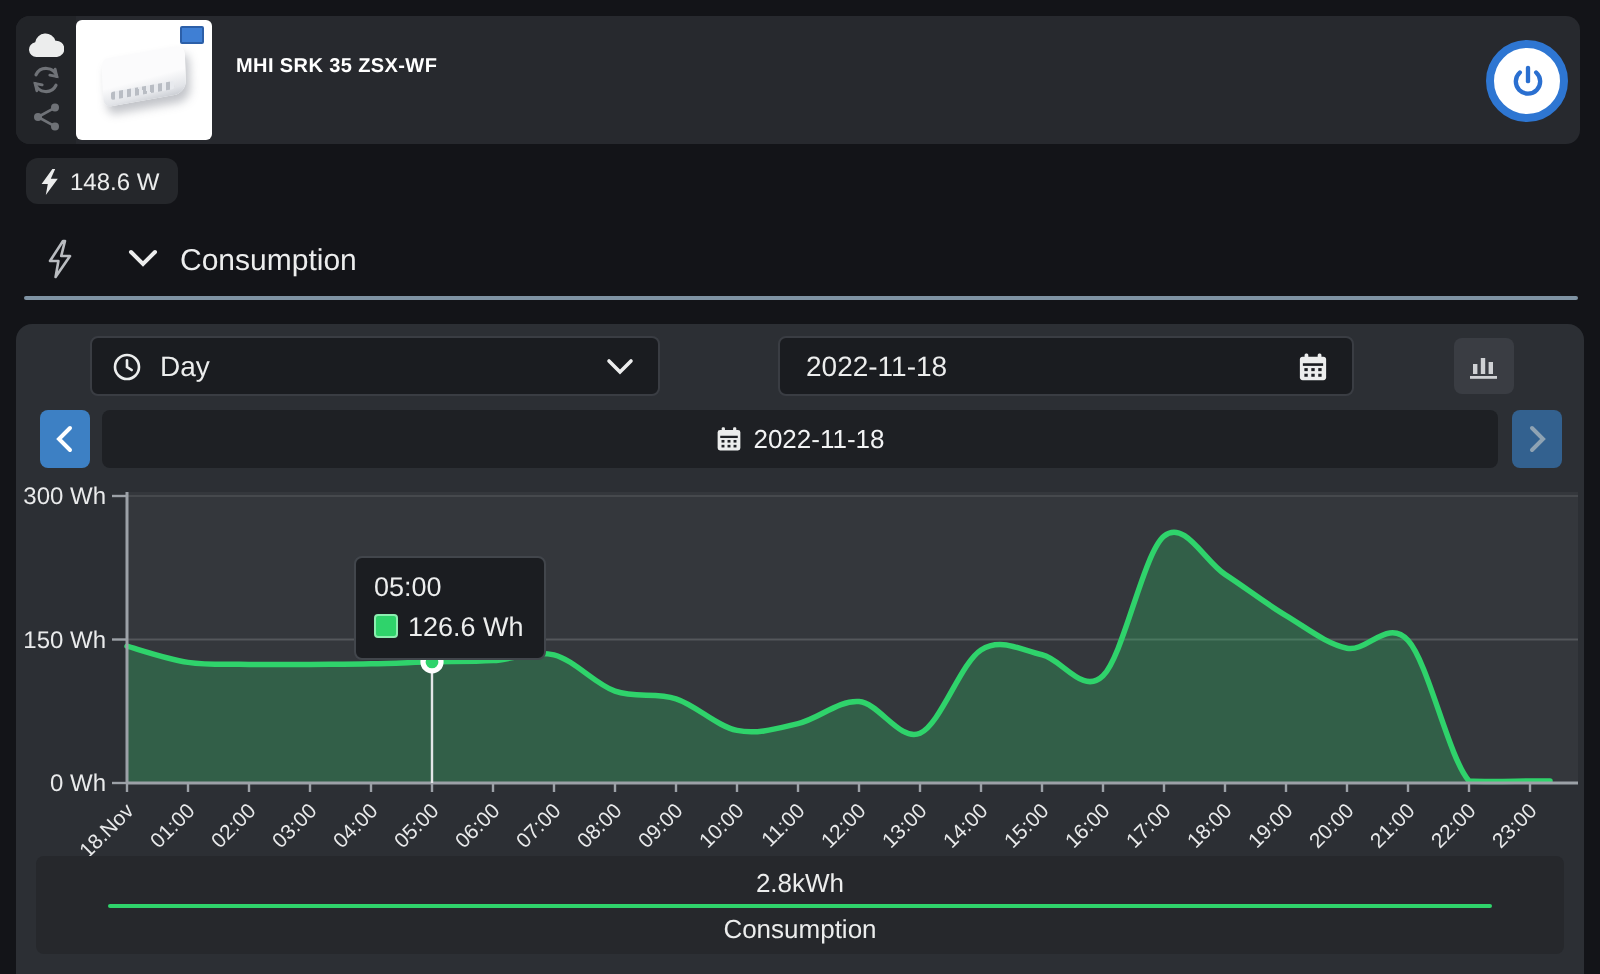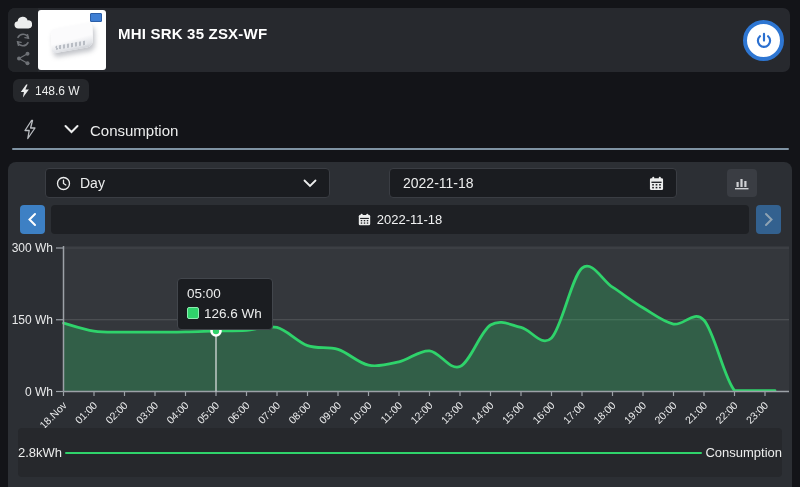--- a/index.html
+++ b/index.html
@@ -19,21 +19,21 @@
     background:#ffffff; border-radius:3px; overflow:hidden; }
   .ac-body { position:absolute; left:13px; top:16px; width:42px; height:24px;
     background:linear-gradient(175deg,#fbfbfc 55%,#e2e4e8 85%,#c9ccd2);
     border-radius:3px 5px 6px 4px; transform:rotate(-10deg) skewX(-8deg);
     box-shadow:2px 4px 5px rgba(120,125,135,.45); }
   .ac-vent { position:absolute; left:4px; bottom:3px; width:32px; height:4px;
     background:repeating-linear-gradient(90deg,#b9bdc4 0 2px,#e8eaee 2px 4px); border-radius:1px; }
   .ac-badge { position:absolute; right:4px; top:3px; width:12px; height:9px;
     background:#3f7fd4; border-radius:1px; border:1px solid #2c5fa8; }
   .header-title { position:absolute; left:110px; top:0; height:51px; display:flex;
-    align-items:center; font-size:15px; font-weight:bold; letter-spacing:.2px; color:#ffffff; }
+    align-items:center; font-size:10px; font-weight:bold; letter-spacing:.2px; color:#ffffff; }
   .power-btn { position:absolute; left:735px; top:12px; width:41px; height:41px;
     border-radius:50%; background:#ffffff; border:4px solid #2e76d2;
     display:flex; align-items:center; justify-content:center; cursor:pointer; }
   
   .power-badge { position:absolute; left:13px; top:79px; height:23px;
     background:#25272b; border-radius:6px; display:flex; align-items:center;
     gap:5px; padding:0 9px 0 7px; font-size:12px; color:#eceded; }
   
   .section-row { position:absolute; left:0; top:112px; width:800px; height:36px; }
   .sec-bolt { position:absolute; left:23px; top:7px; }
@@ -63,21 +63,21 @@
     justify-content:center; gap:6px; font-size:13px; color:#f2f3f4; cursor:pointer; }
   
   .chart-svg { position:absolute; left:0; top:0; width:800px; height:487px; pointer-events:none; }
   .chart-hover { position:absolute; left:63px; top:246px; width:726px; height:146px; }
   .tooltip { position:absolute; background:#1b1d21; border:1px solid #42464c; border-radius:4px;
     padding:5px 10px 6px 9px; font-size:13.5px; color:#eceded; line-height:1.45; white-space:nowrap; }
   .tt-row { display:flex; align-items:center; gap:5px; }
   .tt-swatch { width:12px; height:12px; border-radius:2px; background:#2fd36b; border:1px solid #8ceeb0; }
   
   .legend-box { position:absolute; left:18px; top:428px; width:764px; height:49px;
-    background:#26282c; border-radius:4px; display:flex; flex-direction:row;
+    background:#26282c; border-radius:4px; display:flex; flex-direction:column;
     align-items:center; justify-content:center; gap:3px; font-size:13px; color:#eceded; cursor:pointer; }
   .legend-line { width:692px; height:2px; background:#2fd36b; border-radius:1px; }
   svg { display:block; }
 </style>
 </head>
 <body>
 
 <div class="page">
 
   <div class="header-card">

